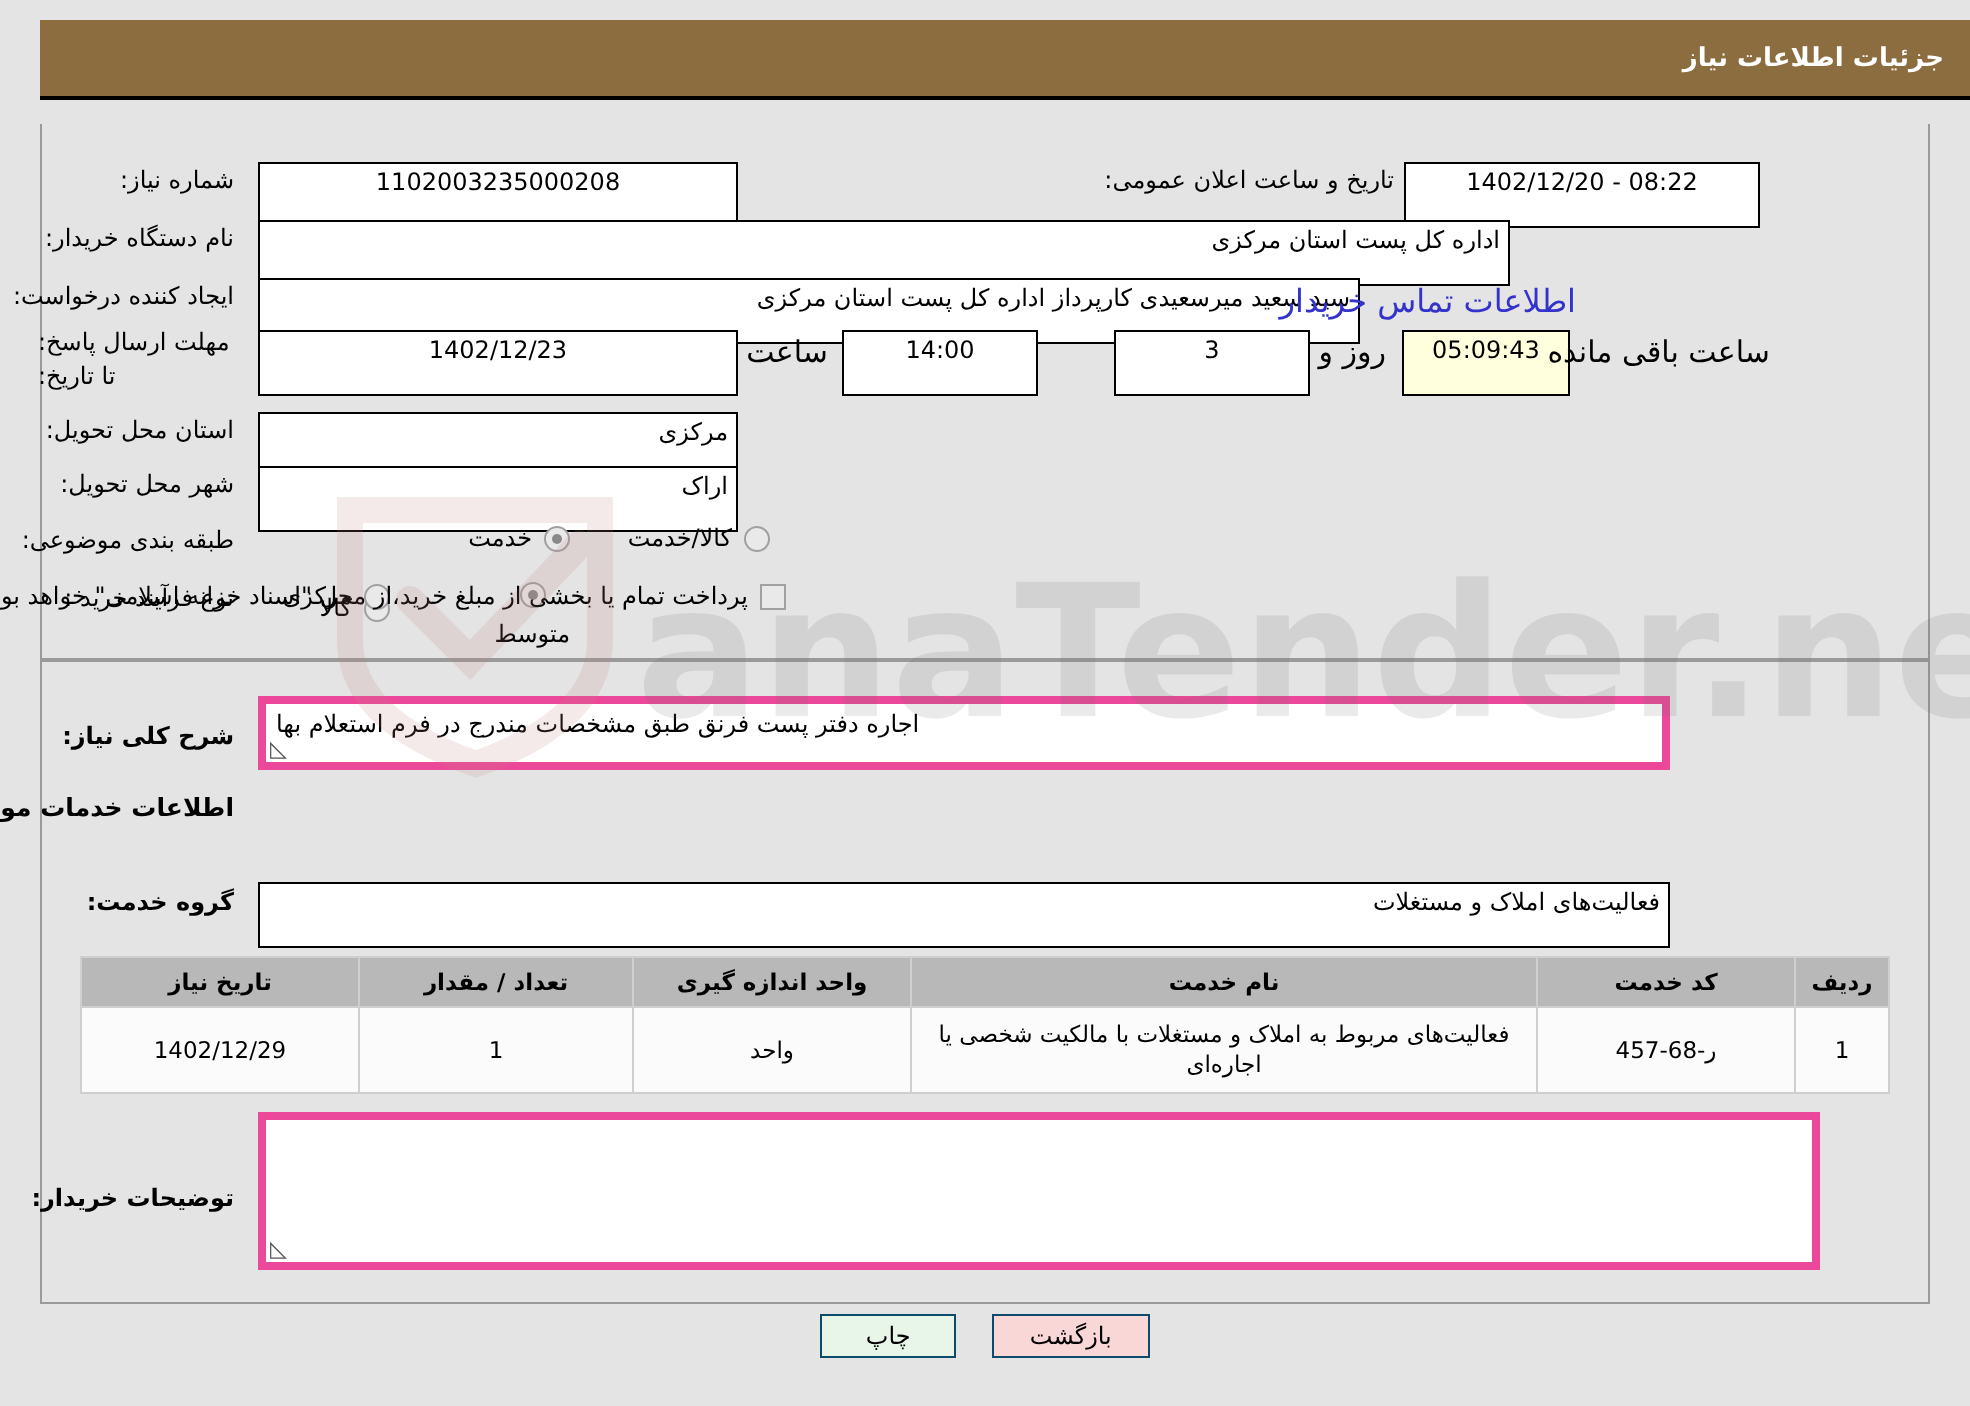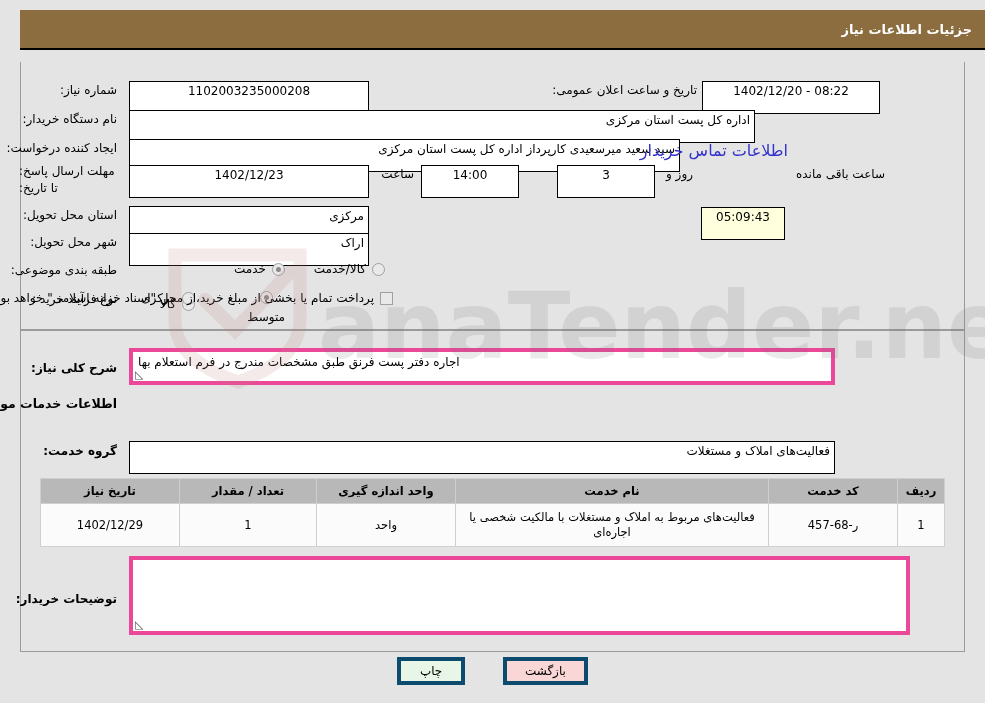--- a/index.html
+++ b/index.html
@@ -50,23 +50,23 @@
   .fbox{
     background:#ffffff;border:1px solid #000;
     height:33px;line-height:19px;
     font-size:12px;color:#000;
     box-sizing:border-box;
     padding:0 4px;
     white-space:nowrap;overflow:hidden;
   }
   .fbox.c{text-align:center;}
   .fbox.r{text-align:right;}
-  .fbox.yellow{background:#ffffdd;margin-top:42px;}
+  .fbox.yellow{background:#ffffdd;}
   .linkish{color:#3333cc;font-size:16px;white-space:nowrap;cursor:pointer;}
-  .plain{font-size:12px;white-space:nowrap;}
+  .plain{font-size:15px;white-space:nowrap;}
   
   .radio{
     display:inline-block;width:13px;height:13px;border-radius:50%;
     border:1px solid #a0a0a0;background:#e9e9e9;
     box-sizing:border-box;vertical-align:middle;position:relative;
   }
   .radio.on::after{
     content:"";position:absolute;left:3px;top:3px;
     width:5px;height:5px;border-radius:50%;background:#8a8a8a;
   }
@@ -99,22 +99,22 @@
     padding:5px 4px;text-align:center;white-space:nowrap;
   }
   table.nt td{
     border:1px solid #cfcfcf;background:#fbfbfb;
     padding:6px 5px;text-align:center;color:#000;
     font-size:11.5px;line-height:15px;
   }
   
   .btnrow{position:absolute;left:0;top:657px;width:985px;text-align:center;}
   .btn{
-    display:inline-block;border:4px solid #0c4a6e;
-    font-size:12px;padding:3px 18px;margin:0 17px;
+    display:inline-block;border:1px solid #0c4a6e;
+    font-size:12px;padding:3px 18px;margin:0 7px;
     box-sizing:border-box;cursor:pointer;min-width:68px;text-align:center;
   }
   .btn.print{background:#e8f6e8;}
   .btn.back{background:#f9d7d7;}
 </style>
 </head>
 <body>
 
 <div class="page-header">
   <span class="ttl">جزئیات اطلاعات نیاز</span>

